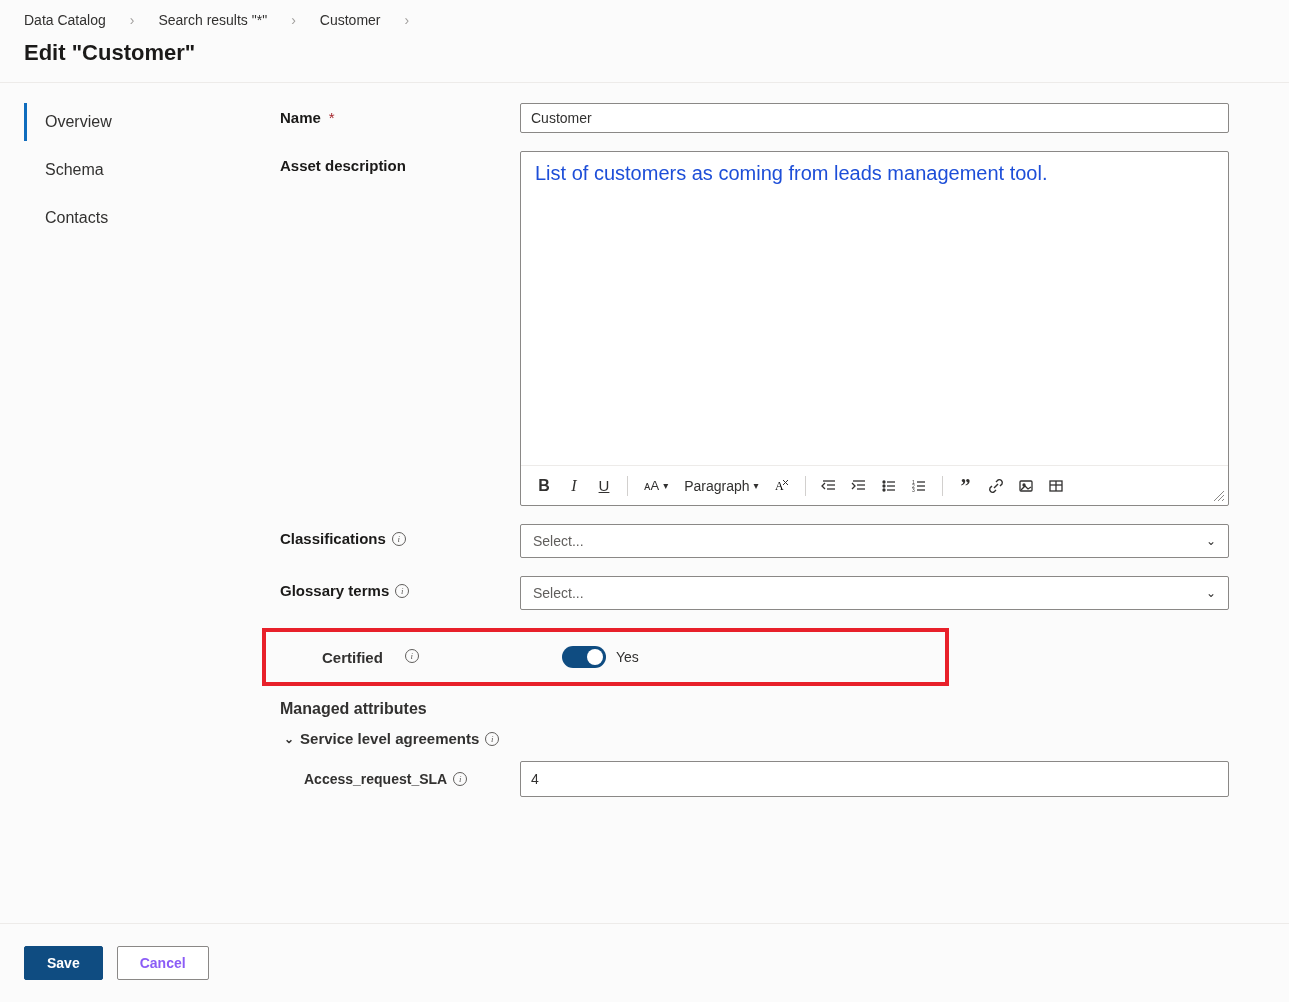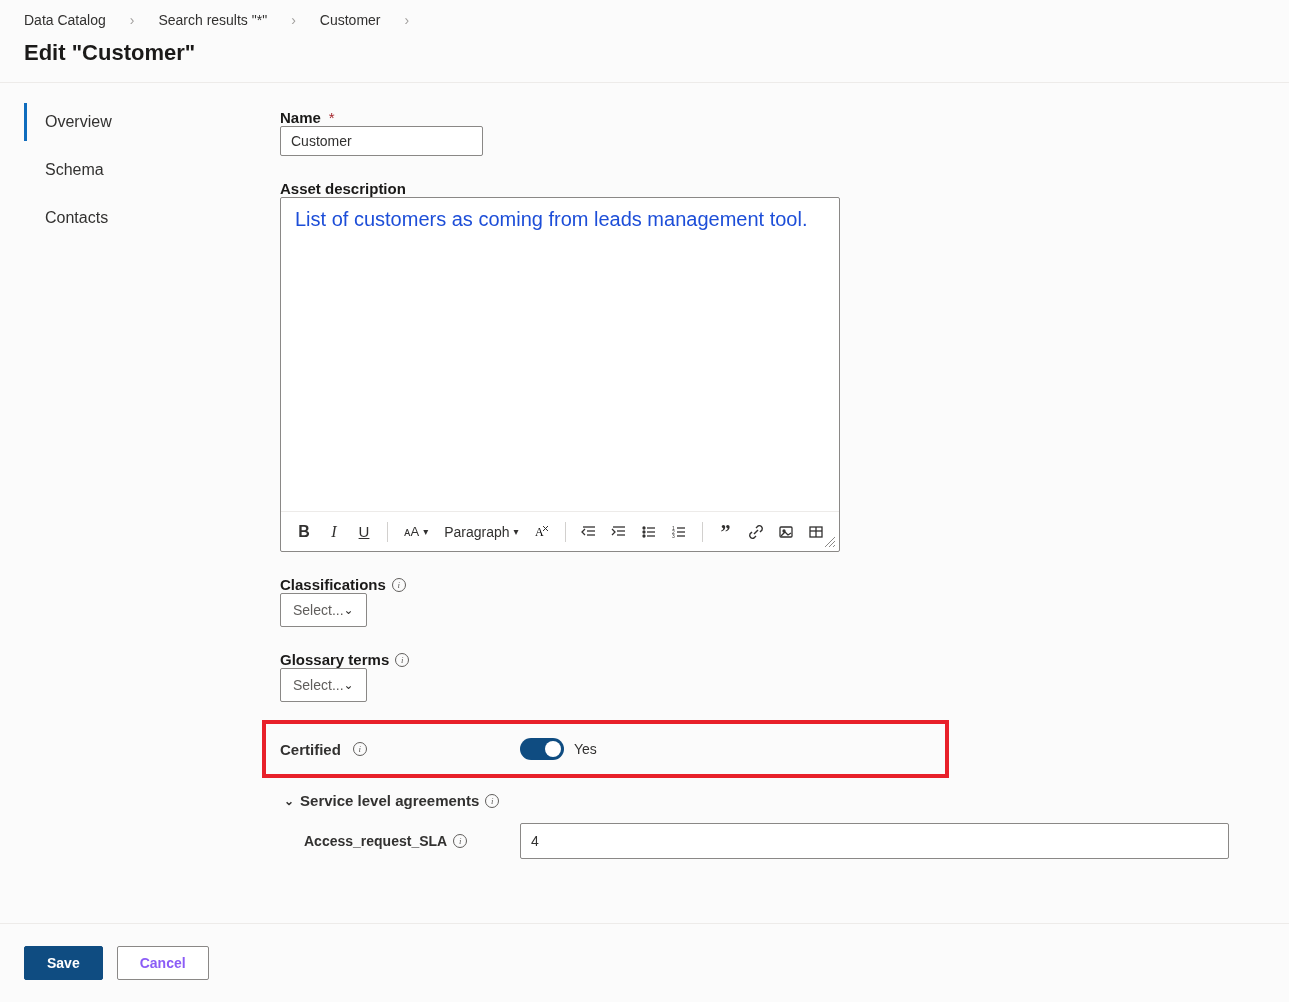--- a/index.html
+++ b/index.html
@@ -51,21 +51,20 @@
     font-weight: 400;
   }
   .form {
     flex: 1;
     padding: 20px 60px 0 30px;
   }
   .form-row {
     display: flex;
     align-items: flex-start;
     margin-bottom: 18px;
-    flex-direction: column;
   }
   .form-label-col {
     width: 240px;
     font-size: 15px;
     font-weight: 600;
     color: #1b1a19;
     padding-top: 6px;
     display: flex;
     align-items: center;
     gap: 6px;
@@ -161,21 +160,21 @@
     margin-right: 280px;
     margin-bottom: 14px;
   }
   .certified-row {
     display: flex; align-items: center;
   }
   .certified-label-col {
     width: 240px;
     font-size: 15px;
     font-weight: 600;
-    display: flex; align-items: center; gap: 12px;
+    display: flex; gap: 22px; margin-left: 42px;
   }
   .toggle-wrap {
     display: flex; align-items: center; gap: 10px;
   }
   .toggle {
     width: 44px; height: 22px;
     background: #0f4c81;
     border-radius: 11px;
     position: relative;
     cursor: pointer;
@@ -400,20 +399,21 @@
         </div>
         <div class="toggle-wrap">
           <div class="toggle">
             <div class="knob"></div>
           </div>
           <span>Yes</span>
         </div>
       </div>
     </div>
 
+    <div class="section-heading">Managed attributes</div>
     <div class="subsection">
       <span class="chev-down">⌄</span>
       <span>Service level agreements</span>
       <span class="info-icon">i</span>
     </div>
     <div class="attr-row">
       <div class="attr-label">
         <span>Access_request_SLA</span>
         <span class="info-icon">i</span>
       </div>

